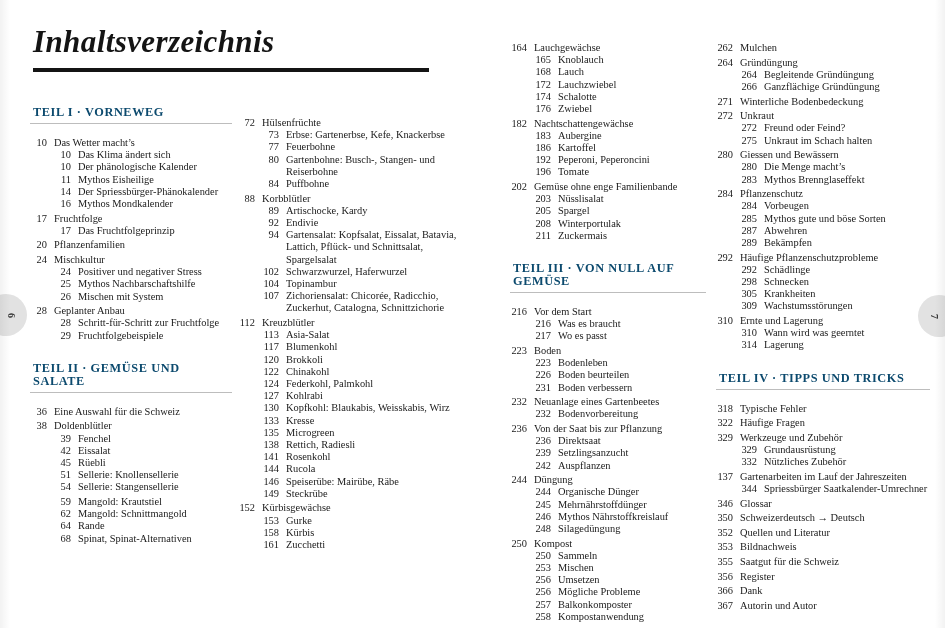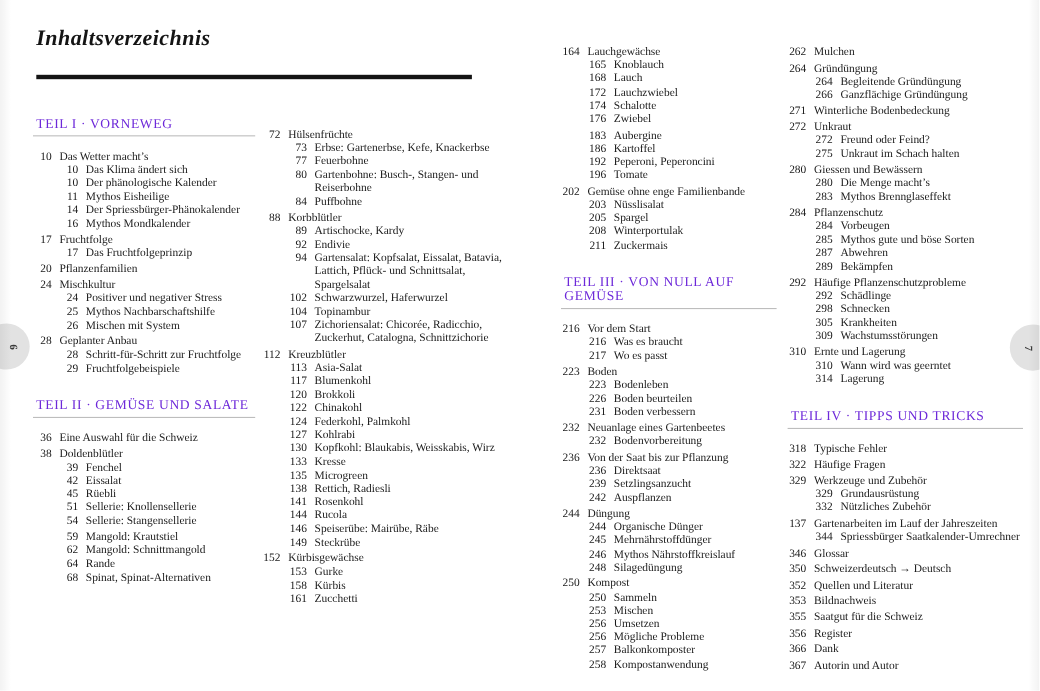--- a/index.html
+++ b/index.html
@@ -8,32 +8,32 @@
     background:#ffffff;color:#1a1a1a;
     font-family:"Liberation Serif", serif;
   }
   .spread{position:absolute;inset:0;}
   .edge-shade-left,.edge-shade-right{position:absolute;top:0;bottom:0;width:10px;pointer-events:none;}
   .edge-shade-left{left:0;background:linear-gradient(to right, rgba(0,0,0,0.05), rgba(0,0,0,0));}
   .edge-shade-right{right:0;background:linear-gradient(to left, rgba(0,0,0,0.05), rgba(0,0,0,0));}
 
   .title{
     position:absolute;left:33px;top:24px;margin:0;
-    font-style:italic;font-weight:600;font-size:20px;letter-spacing:0.4px;color:#141414;text-align:right;
+    font-style:italic;font-weight:600;font-size:31px;letter-spacing:0.4px;color:#141414;text-align:right;
   }
   .title-rule{position:absolute;left:33px;top:68px;width:396px;height:3.5px;background:#141414;}
 
   .col{position:absolute;font-size:10.4px;line-height:12.2px;}
   .col-1{left:30px;top:106px;width:202px;}
   .col-2{left:238px;top:117px;width:222px;}
   .col-3{left:510px;top:42px;width:196px;}
   .col-4{left:716px;top:42px;width:214px;}
 
   .part{
-    font-weight:normal;font-size:12.3px;line-height:13px;letter-spacing:0.6px;color:#6d28d9;
+    font-weight:bold;font-size:12.3px;line-height:13px;letter-spacing:0.6px;color:#0c4a6e;
     padding:0 0 4px 3px;border-bottom:1px solid #bdbdbd;margin:20px 0 13px 0;
   }
   .col .part:first-child{margin-top:0;}
 
   .group{margin-bottom:2.4px;}
   .row{display:flex;align-items:flex-start;}
   .row .num{flex:0 0 17px;text-align:right;margin-right:7px;white-space:nowrap;}
   .row.top .num{font-weight:normal;}
   .row.sub{margin-left:24px;}
   .row.sub .num{font-weight:normal;}
@@ -341,20 +341,24 @@
         <div class="row sub">
           <span class="num">174</span>
           <span class="t">Schalotte</span>
         </div>
         <div class="row sub">
           <span class="num">176</span>
           <span class="t">Zwiebel</span>
         </div>
       </div>
       <div class="group">
+        <div class="row top">
+          <span class="num">182</span>
+          <span class="t">Nachtschattengewächse</span>
+        </div>
         <div class="row sub">
           <span class="num">183</span>
           <span class="t">Aubergine</span>
         </div>
         <div class="row sub">
           <span class="num">186</span>
           <span class="t">Kartoffel</span>
         </div>
         <div class="row sub">
           <span class="num">192</span>

